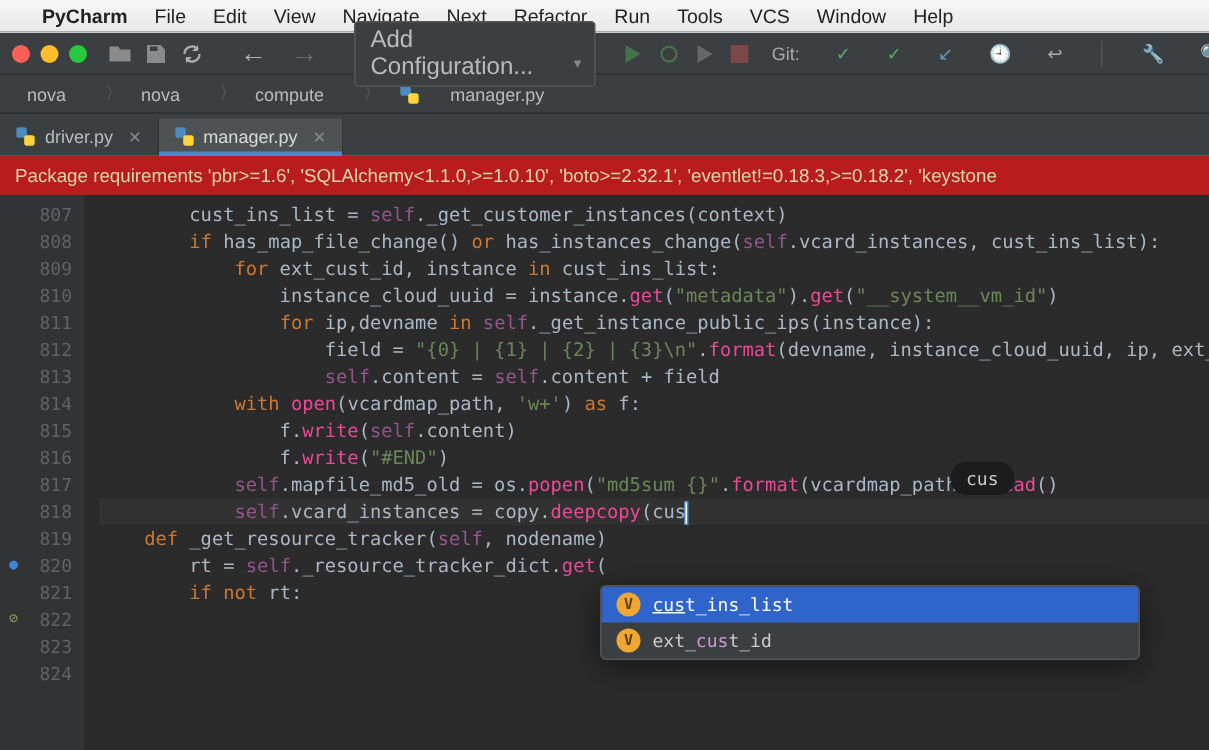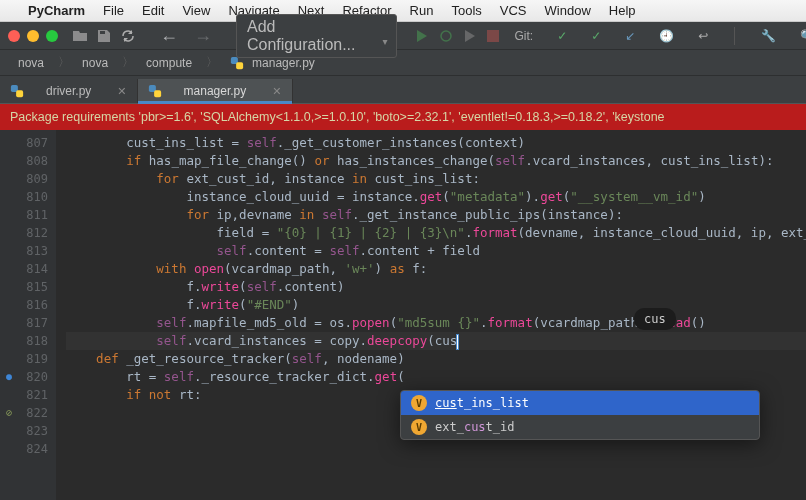--- a/index.html
+++ b/index.html
@@ -52,30 +52,30 @@
   .run-icons { display:flex; gap:10px; align-items:center; margin-left:10px;}
   .spacer { flex:1; }
   .git-group { display:flex; align-items:center; gap:24px; color:#aaa; font-size:12px;}
   .git-check { color:#59a869; }
   .git-revert { color:#6897bb; }
   
   .breadcrumbs {
     height: 26px; background:#3c3f41; border-bottom:1px solid #2d2f30;
     display:flex; align-items:center; padding:0 12px; font-size:12px; color:#bbb;
   }
-  .crumb { display:flex; align-items:center; gap:8px; padding:0 6px;}
+  .crumb { display:flex; align-items:center; gap:20px; padding:0 6px;}
   .crumb .sep { color:#666; margin-left:6px;}
   .py-icon { width:14px; height:14px; display:inline-block; }
   
   .tabs {
     height: 28px; background:#3c3f41; display:flex; align-items:flex-end;
     border-bottom:1px solid #515658;
   }
   .tab {
-    display:flex; align-items:center; gap:22px; padding:5px 10px;
+    display:flex; align-items:center; gap:6px; padding:5px 10px;
     background:#3c3f41; border-right:1px solid #323232; font-size:12px; color:#bbb;
     position:relative;
   }
   .tab.active { background:#4e5254; color:#d8d8d8;}
   .tab.active::after { content:""; position:absolute; left:0; right:0; bottom:-1px; height:3px; background:#4a88c7;}
   .tab .close { color:#888; font-size:11px; margin-left:4px;}
   
   .banner {
     background:#b91c1c; color:#d6d6a6; padding:6px 10px; font-size:12.5px;
     white-space:nowrap; overflow:hidden;

